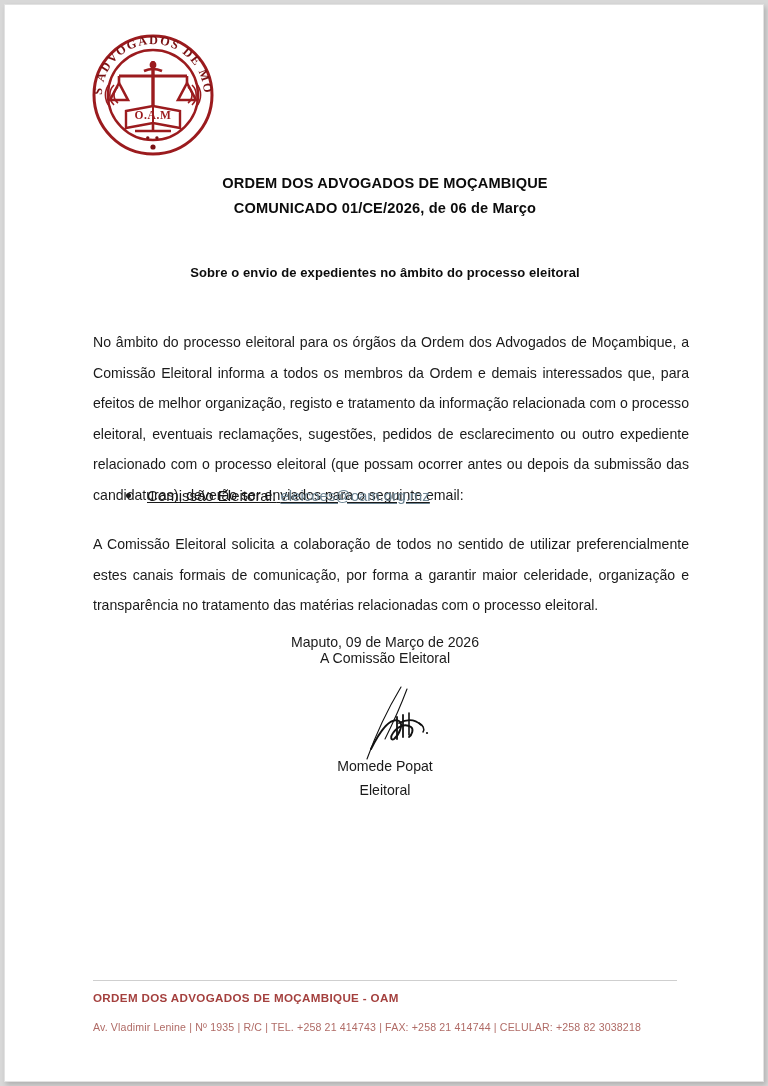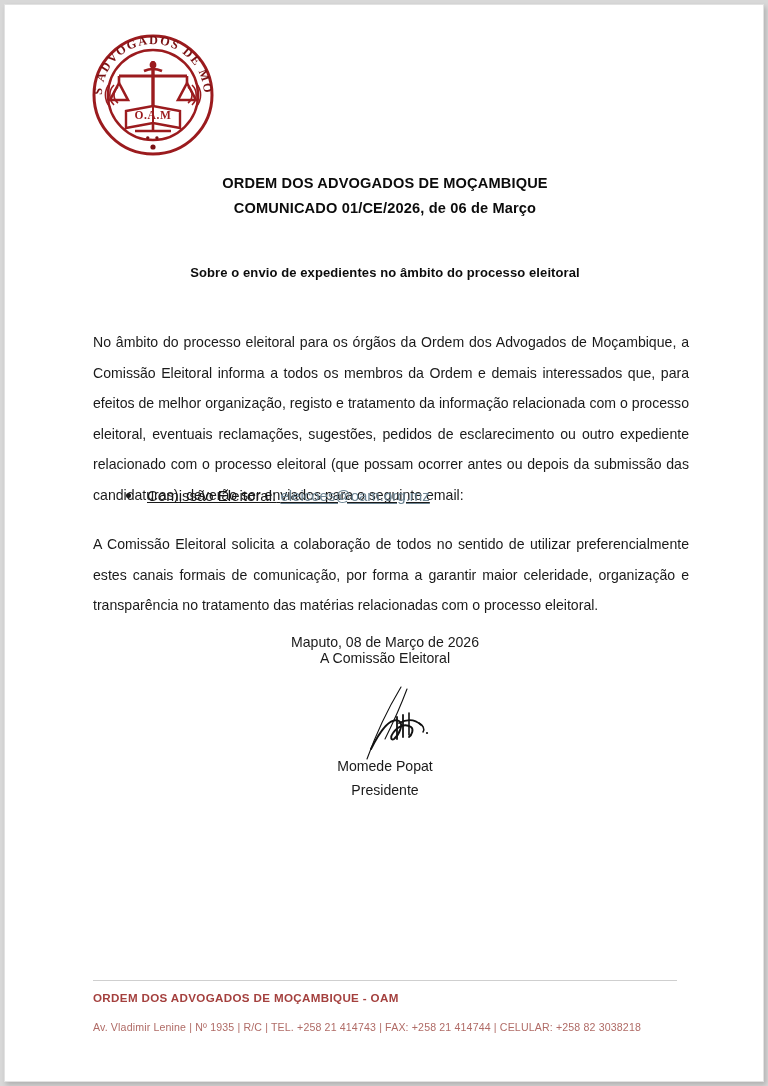--- a/index.html
+++ b/index.html
@@ -233,41 +233,41 @@
 
   <ul class="bullet-list">
     <li>
       <span class="bullet-dot"></span><span>Comissão Eleitoral:</span>
       <a class="email-link" href="#">eleicoes@oam.org.mz</a>
     </li>
   </ul>
 
   <div class="body-block" id="para-2">A Comissão Eleitoral solicita a colaboração de todos no sentido de utilizar preferencialmente estes canais formais de comunicação, por forma a garantir maior celeridade, organização e transparência no tratamento das matérias relacionadas com o processo eleitoral.</div>
 
-  <div class="closing" id="place-date">Maputo, 08 de Março de 2026</div>
+  <div class="closing" id="place-date">Maputo, 09 de Março de 2026</div>
   <div class="closing" id="committee">A Comissão Eleitoral</div>
 
   <div class="signature">
     <svg viewBox="0 0 120 86" xmlns="http://www.w3.org/2000/svg">
       <g fill="none" stroke="#111111" stroke-linecap="round" stroke-linejoin="round">
         <path d="M 60,4 C 48,24 36,48 26,76" stroke-width="1.1"></path>
         <path d="M 66,6 C 60,22 52,40 44,56" stroke-width="1.1"></path>
         <path d="M 30,66 C 40,46 50,34 58,38 C 63,41 58,52 53,56 C 50,58 49,54 52,50 C 57,43 64,40 70,44 C 73,46 71,52 68,54" stroke-width="1.9"></path>
         <path d="M 56,34 L 56,56" stroke-width="1.8"></path>
         <path d="M 62,32 L 62,54" stroke-width="1.8"></path>
         <path d="M 68,30 L 68,52" stroke-width="1.6"></path>
         <path d="M 58,40 C 66,36 74,36 80,42" stroke-width="1.7"></path>
         <path d="M 78,40 C 82,42 84,46 82,49" stroke-width="1.5"></path>
         <circle cx="86" cy="50" r="1.1" fill="#111111" stroke="none"></circle>
       </g>
     </svg>
   </div>
 
   <div class="closing" id="sign-name">Momede Popat</div>
-  <div class="closing" id="sign-role">Presidente</div>
+  <div class="closing" id="sign-role">Eleitoral</div>
 
   <div class="footer-rule"></div>
   <div class="footer">
     <div class="footer-title">ORDEM DOS ADVOGADOS DE MOÇAMBIQUE - OAM</div>
     <div class="footer-line">Av. Vladimir Lenine  |  Nº 1935  |  R/C  |  TEL. +258 21 414743  |  FAX: +258 21 414744  |  CELULAR: +258 82 3038218</div>
   </div>
 
 </div>
 
 </body></html>

